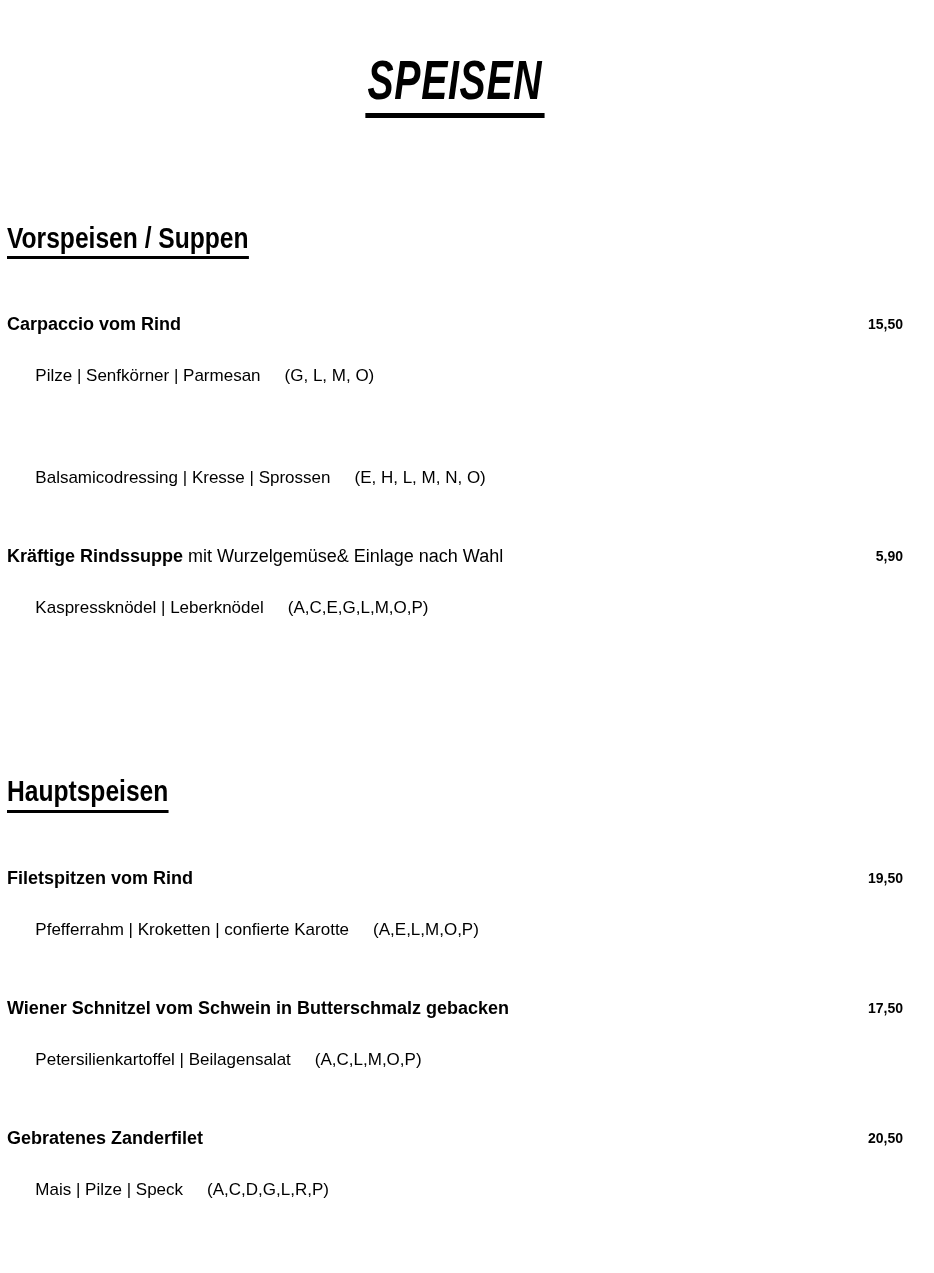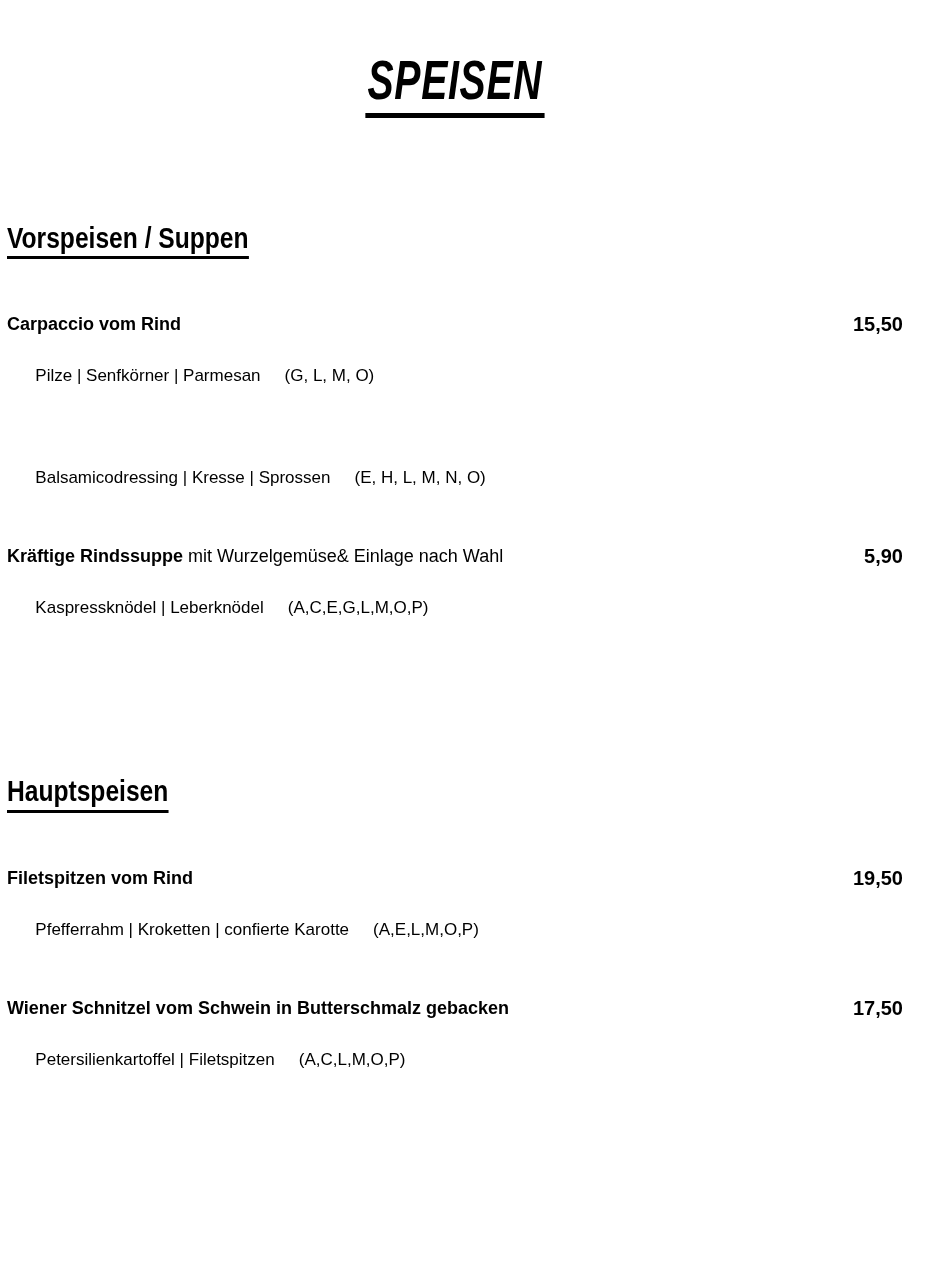--- a/index.html
+++ b/index.html
@@ -58,21 +58,21 @@
   }
   .item-name-line {
     font-weight: bold;
     font-size: 18px;
     line-height: 24px;
     white-space: pre-wrap;
   }
   .item-name-suffix { font-weight: normal; margin-top: 47px; }
   .item-price {
     font-weight: bold;
-    font-size: 20px;
+    font-size: 14px;
     line-height: 24px;
     margin-left: 16px;
     white-space: nowrap;
   }
   .item-desc-line {
     font-size: 17px;
     line-height: 24px;
     margin-top: 4px;
     white-space: pre-wrap;
   }
@@ -129,21 +129,30 @@
       <span class="item-sides">Pfefferrahm | Kroketten | confierte Karotte</span><span class="item-allergens">(A,E,L,M,O,P)</span>
     </div>
   </div>
 
   <div class="menu-item">
     <div class="item-row">
       <span class="item-name-line"><b class="item-name">Wiener Schnitzel vom Schwein in Butterschmalz gebacken</b><span class="item-name-suffix"></span></span>
       <span class="item-price">17,50</span>
     </div>
     <div class="item-desc-line">
-      <span class="item-sides">Petersilienkartoffel | Filetspitzen</span><span class="item-allergens">(A,C,L,M,O,P)</span>
+      <span class="item-sides">Petersilienkartoffel | Beilagensalat</span><span class="item-allergens">(A,C,L,M,O,P)</span>
     </div>
   </div>
 
+  <div class="menu-item">
+    <div class="item-row">
+      <span class="item-name-line"><b class="item-name">Gebratenes Zanderfilet</b><span class="item-name-suffix"></span></span>
+      <span class="item-price">20,50</span>
+    </div>
+    <div class="item-desc-line">
+      <span class="item-sides">Mais | Pilze | Speck</span><span class="item-allergens">(A,C,D,G,L,R,P)</span>
+    </div>
+  </div>
 
 </div>
   </section>
 </div>
 </div>
 
 </body></html>

